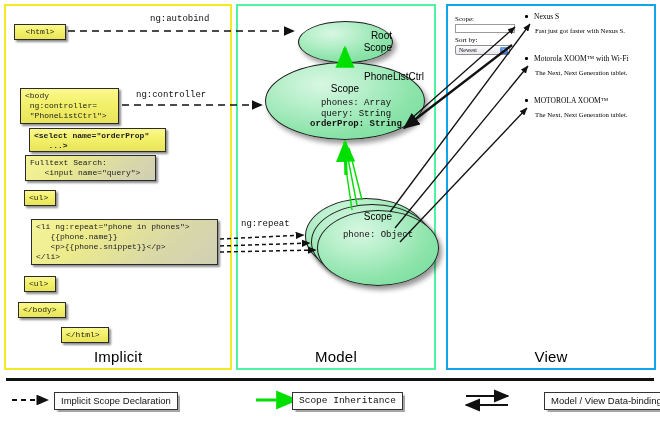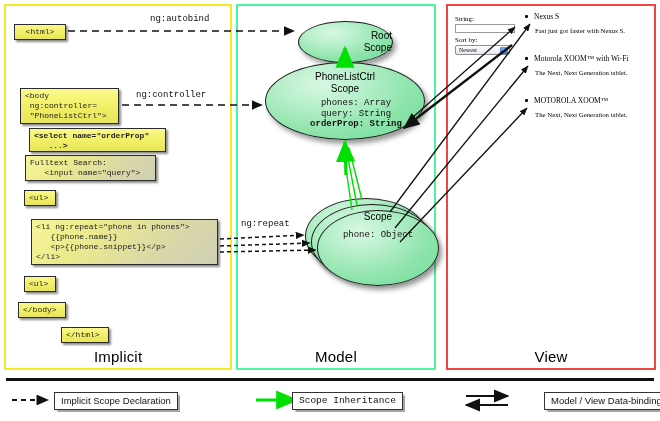--- a/index.html
+++ b/index.html
@@ -19,21 +19,21 @@
   }
 
   
   .panel {
     position: absolute;
     background: #ffffff;
     box-sizing: border-box;
   }
   .panel-template { left: 4px;   top: 4px; width: 228px; height: 366px; border: 2px solid #f2ea24; }
   .panel-model    { left: 236px; top: 4px; width: 200px; height: 366px; border: 2px solid #4df5a0; }
-  .panel-view     { left: 446px; top: 4px; width: 210px; height: 366px; border: 2px solid #ef4444; }
+  .panel-view     { left: 446px; top: 4px; width: 210px; height: 366px; border: 2px solid #0ea5e9; }
 
   .panel-label {
     position: absolute;
     bottom: 3px; left: 0; right: 0;
     text-align: center;
     font-size: 15px;
     color: #000;
     letter-spacing: .2px;
   }
   .panel-template .panel-label { text-align: left; padding-left: 88px; }
@@ -212,21 +212,21 @@
   <div class="panel panel-model">
     <div class="panel-label">Model</div>
   </div>
 
   <div class="ellipse" style="left:298px; top:21px; width:95px; height:42px;text-align:right;">
     <div class="ttl" style="margin-top:8px;">Root</div>
     <div class="ttl">Scope</div>
   </div>
 
   <div class="ellipse" style="left:265px; top:62px; width:160px; height:78px;">
-    <div class="ttl" style="margin-top:8px;">PhoneListCtrl</div>
+    <div class="ttl" style="margin-top:8px;text-align:right;">PhoneListCtrl</div>
     <div class="ttl">Scope</div>
     <div class="props" style="margin-top:4px; padding-left:22px;">
       <div>phones: Array</div>
       <div>query: String</div>
       <div class="b">orderProp: String</div>
     </div>
   </div>
 
   <div class="ellipse" style="left:305px; top:198px; width:122px; height:76px;"></div>
   <div class="ellipse" style="left:311px; top:204px; width:122px; height:76px;"></div>
@@ -235,21 +235,21 @@
     <div class="ttl">Scope</div>
     <div class="props" style="margin-top:7px; text-align:center;">
       <div style="text-align:center;">phone: Object</div>
     </div>
   </div>
 
   <div class="panel panel-view">
     <div class="panel-label">View</div>
   </div>
 
-  <div class="v-label" style="left:455px; top:15px;">String:</div>
+  <div class="v-label" style="left:455px; top:15px;">Scope:</div>
   <input class="v-input" style="left: 455px; top: 24px; width: 60px; height: 9px; font-size: 6px; padding: 0px 2px;" value="">
 
   <div class="v-label" style="left:455px; top:36px;">Sort by:</div>
   <div class="v-select" style="left:455px; top:45px; width:55px; height:10px;">
     <span>Newest</span>
     <span class="arrowbox">▾</span>
   </div>
 
   <div class="phone-item" style="left:534px; top:12px;">
     <div class="phone-name">

